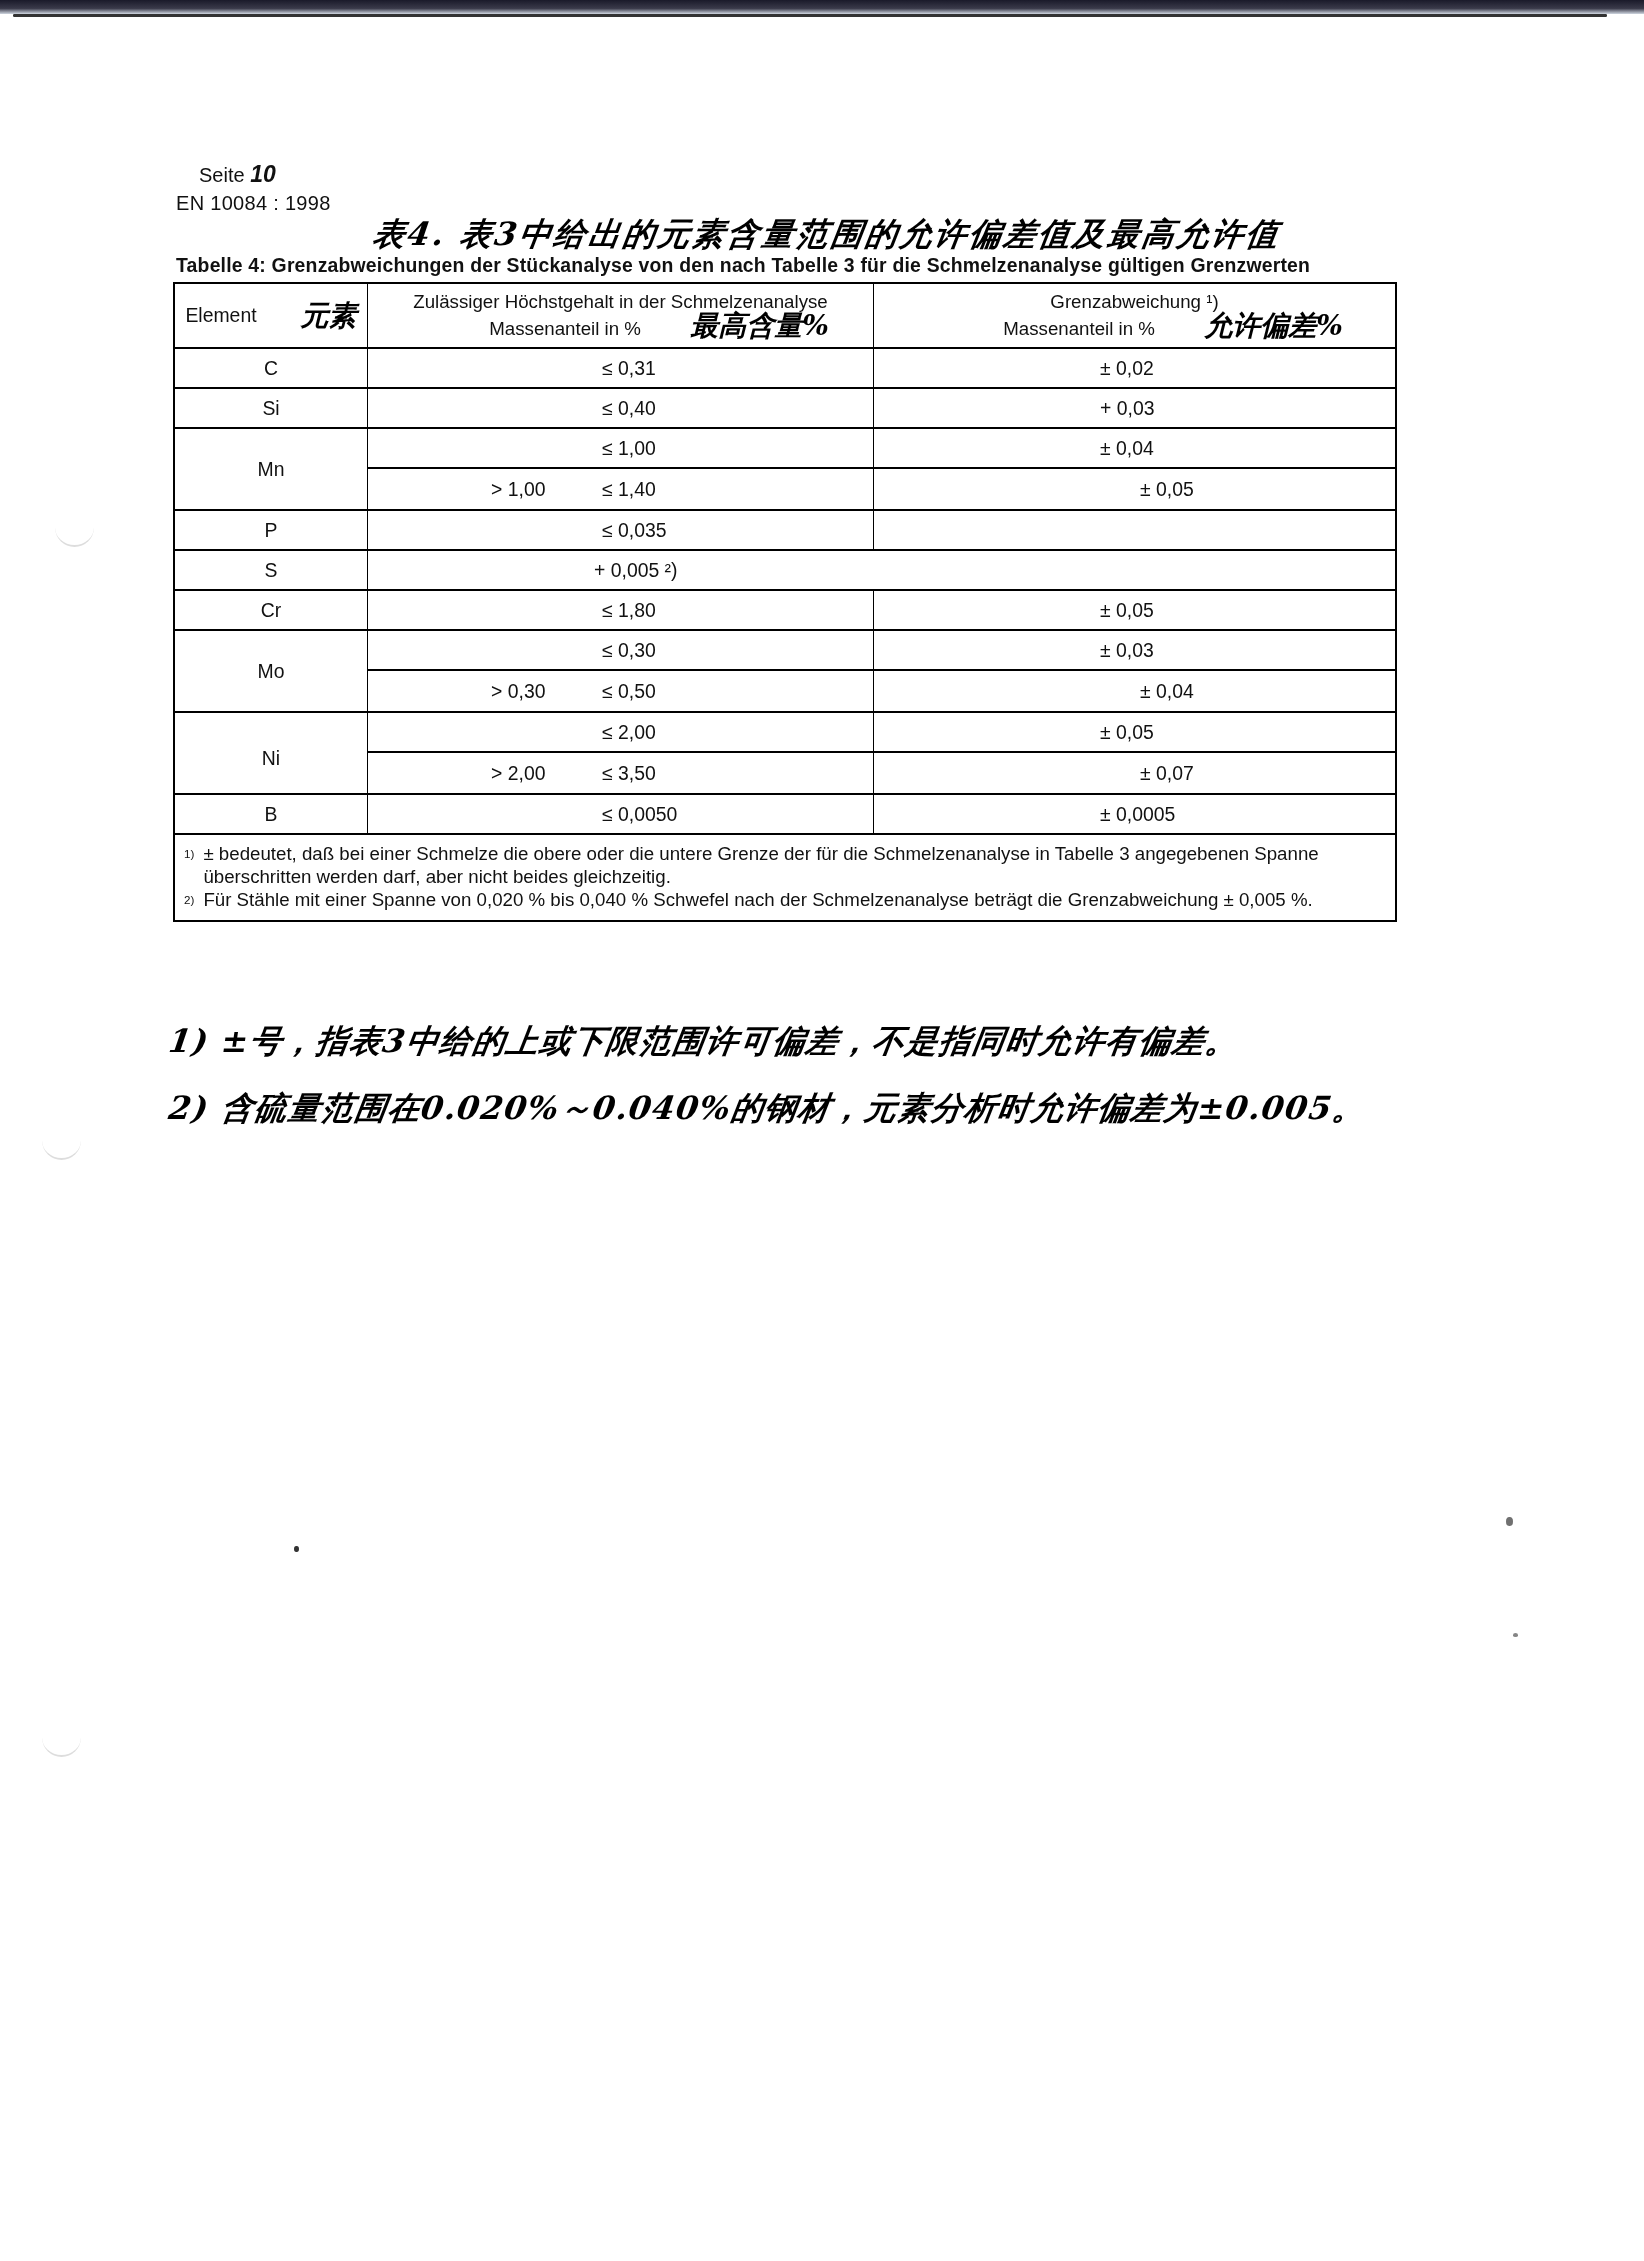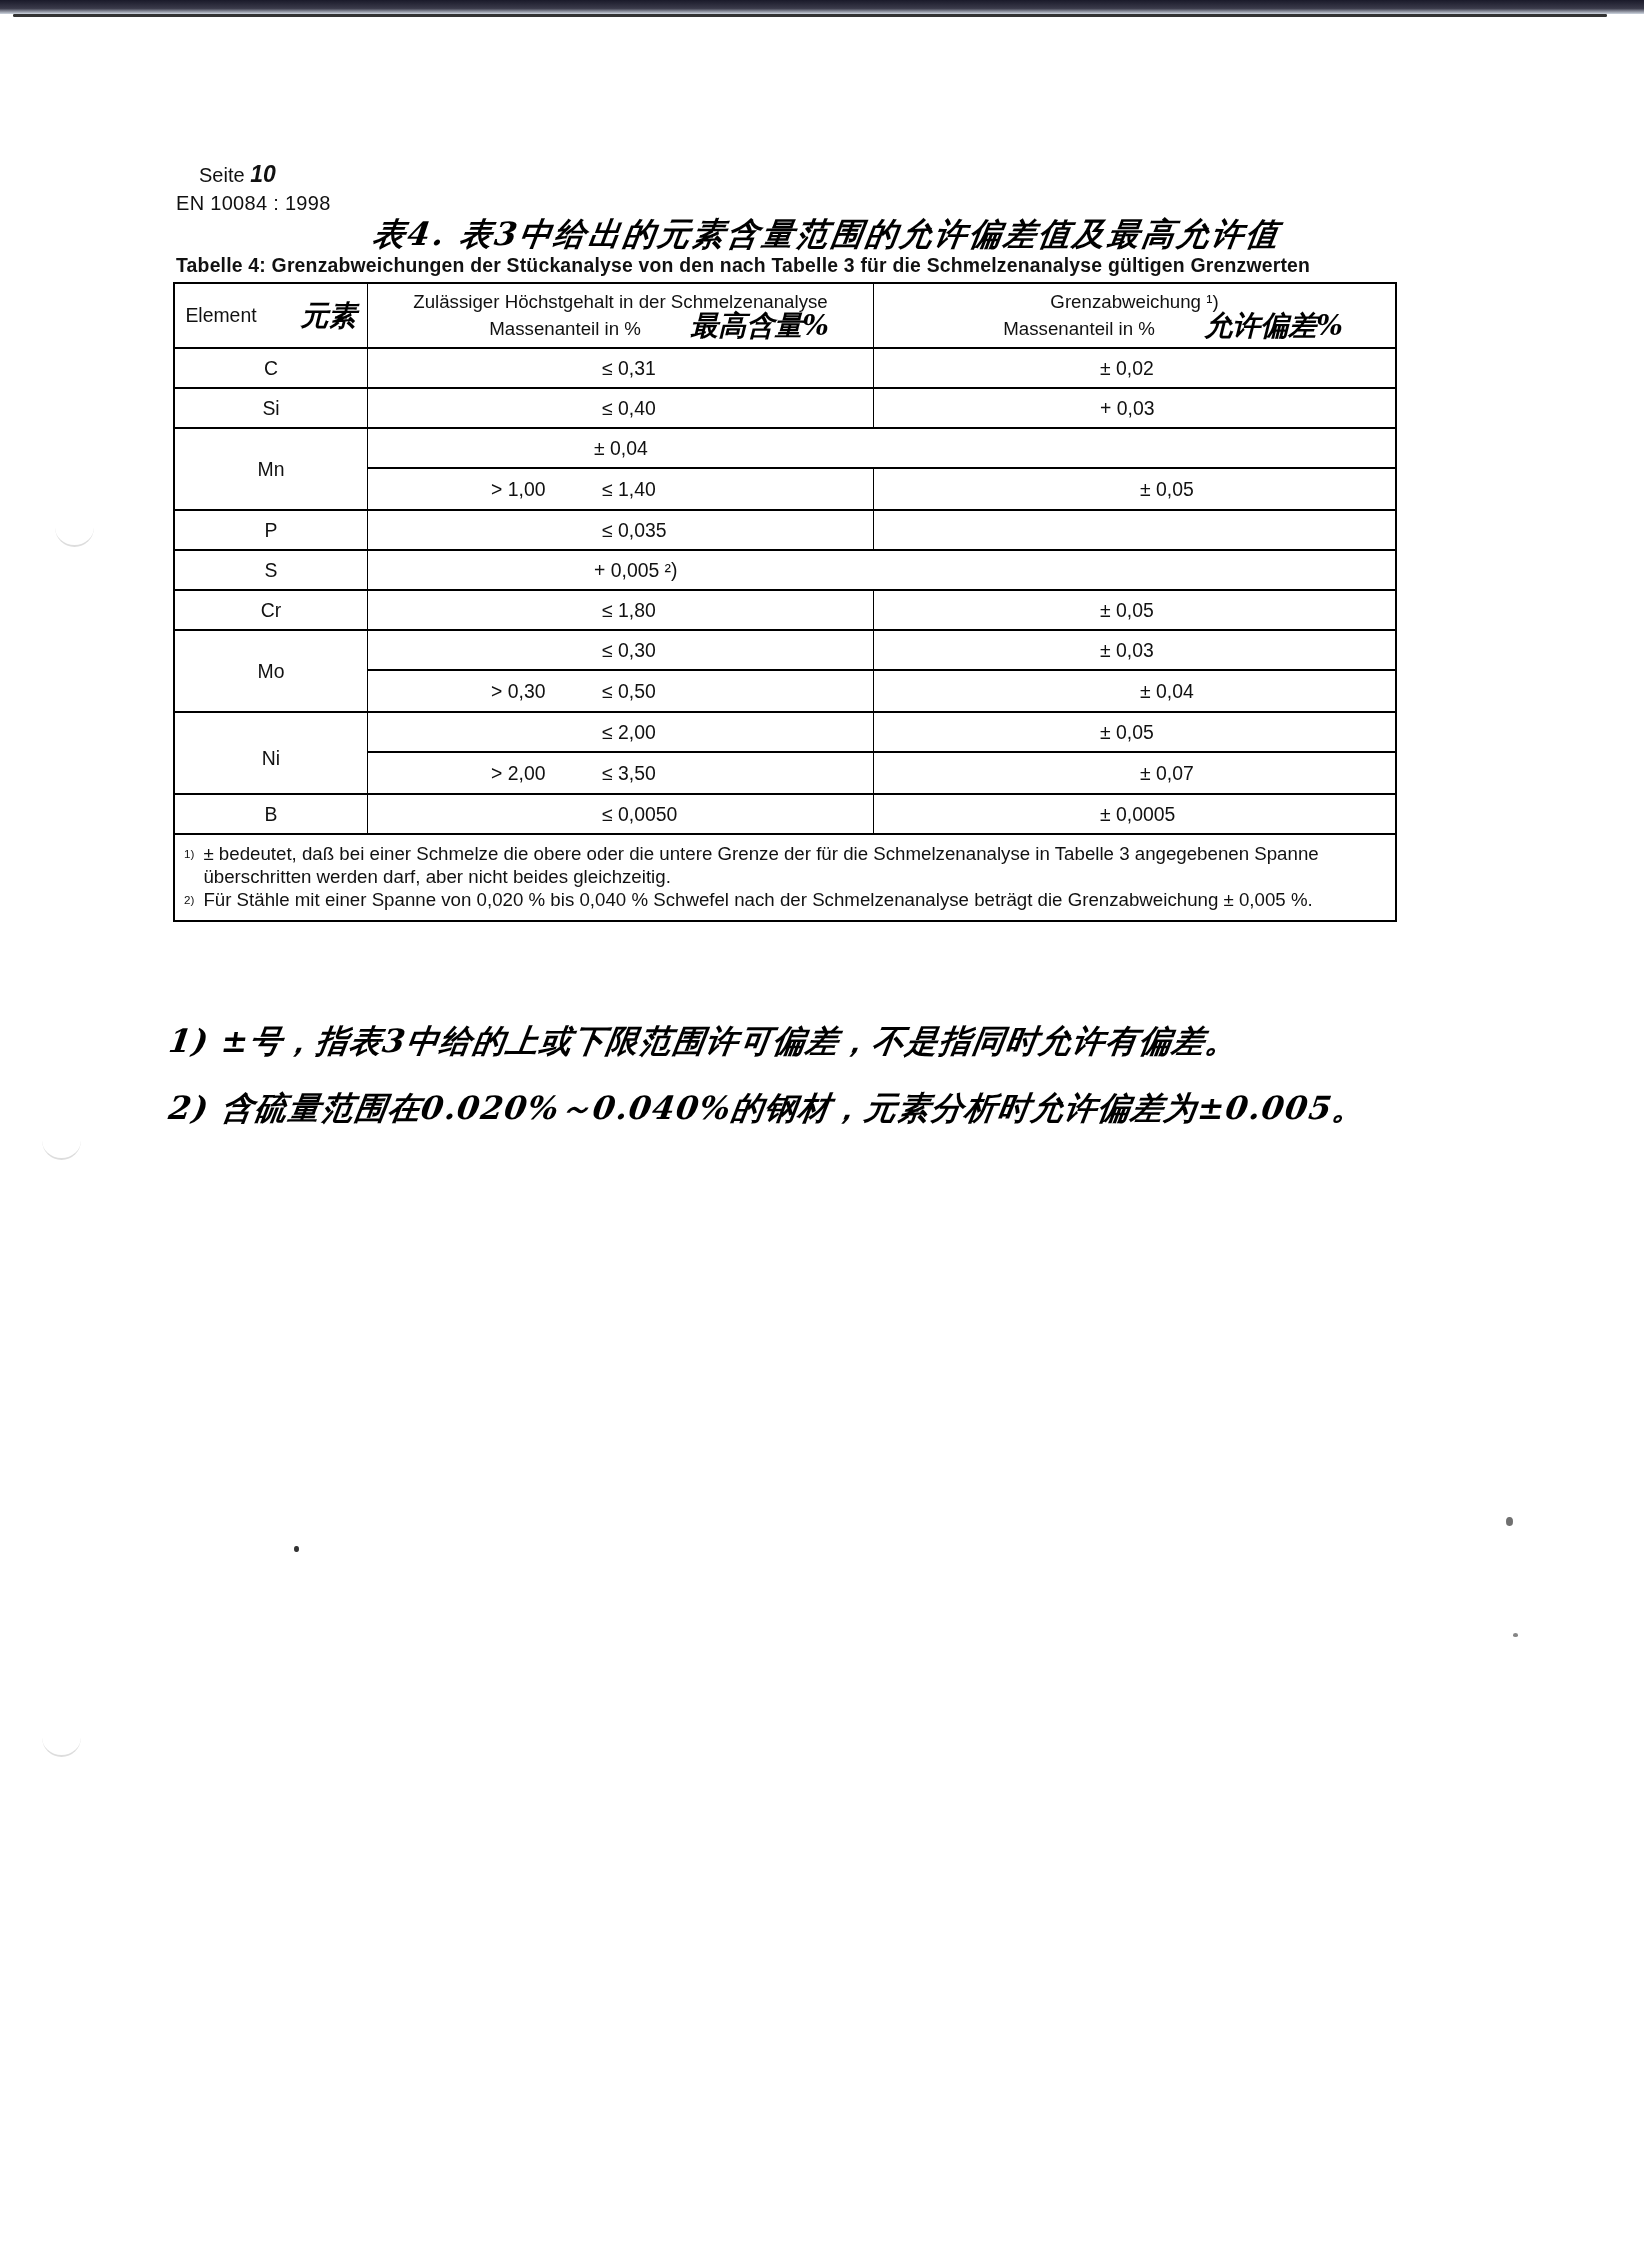--- a/index.html
+++ b/index.html
@@ -106,20 +106,23 @@
       </div>
     <div class="c3">
         <span class="val-dev">+ 0,03</span>
       </div>
   </div>
 
   <div class="row">
     <div class="c1">Mn</div>
     <div class="sub">
       <div class="sub-row">
+        <div class="c2">
+            <span class="val-le">≤ 1,00</span>
+          </div>
         <div class="c3">
             <span class="val-dev">± 0,04</span>
           </div>
       </div>
       <div class="sub-row">
         <div class="c2">
           <span class="val-gt">&gt; 1,00</span>
           <span class="val-le">≤ 1,40</span>
           </div>
         <div class="c3">

